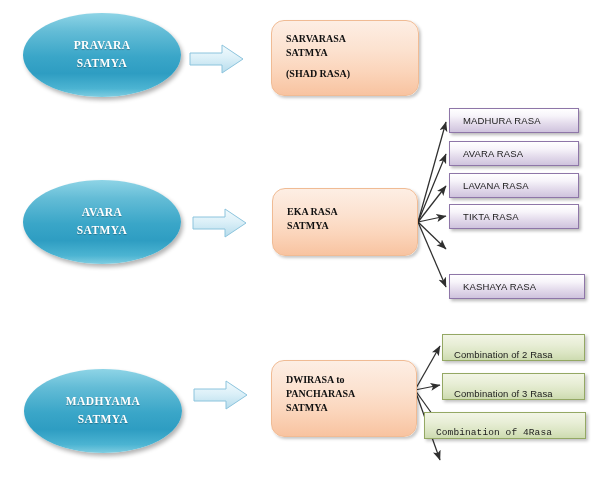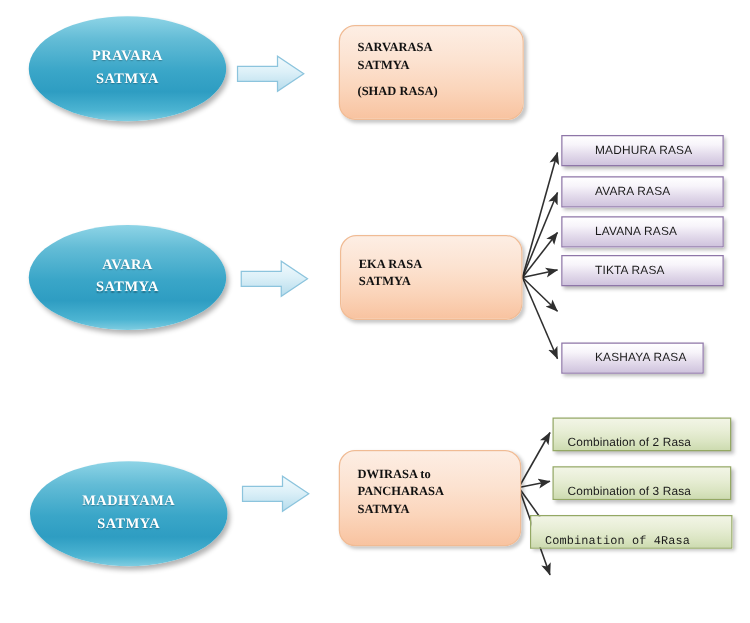--- a/index.html
+++ b/index.html
@@ -83,21 +83,21 @@
     border: 1px solid #8e76a8;
     background: linear-gradient(to bottom,
                  #ffffff 0%,
                  #f7f4fa 30%,
                  #e4dcec 62%,
                  #cfc3dd 100%);
     box-shadow: 2px 2px 3px rgba(0,0,0,0.28);
     display: flex;
     align-items: center;
     box-sizing: border-box;
-    padding-left: 26px;
+    padding-left: 13px;
     font-family: "Liberation Sans", sans-serif;
     font-size: 9.5px;
     color: #1b1b1b;
     letter-spacing: 0.15px;
   }
 
   
   .green-box {
     position: absolute;
     border: 1px solid #94a864;
@@ -202,21 +202,21 @@
   </div>
   <div class="purple-box" style="left:449px; top:141px; width:130px; height:25px;">
     <span>AVARA RASA</span>
   </div>
   <div class="purple-box" style="left:449px; top:173px; width:130px; height:25px;">
     <span>LAVANA RASA</span>
   </div>
   <div class="purple-box" style="left:449px; top:204px; width:130px; height:25px;">
     <span>TIKTA RASA</span>
   </div>
-  <div class="purple-box" style="left:449px; top:274px; width:114px; height:25px;">
+  <div class="purple-box" style="left:449px; top:274px; width:136px; height:25px;">
     <span>KASHAYA RASA</span>
   </div>
 
   <div class="ellipse" style="left:24px; top:369px; width:158px; height:84px;">
     <span class="line">MADHYAMA</span>
     <span class="line">SATMYA</span>
   </div>
 
   <svg class="block-arrow" style="left:193px; top:378px;" viewBox="0 0 56 34">
     <defs>

